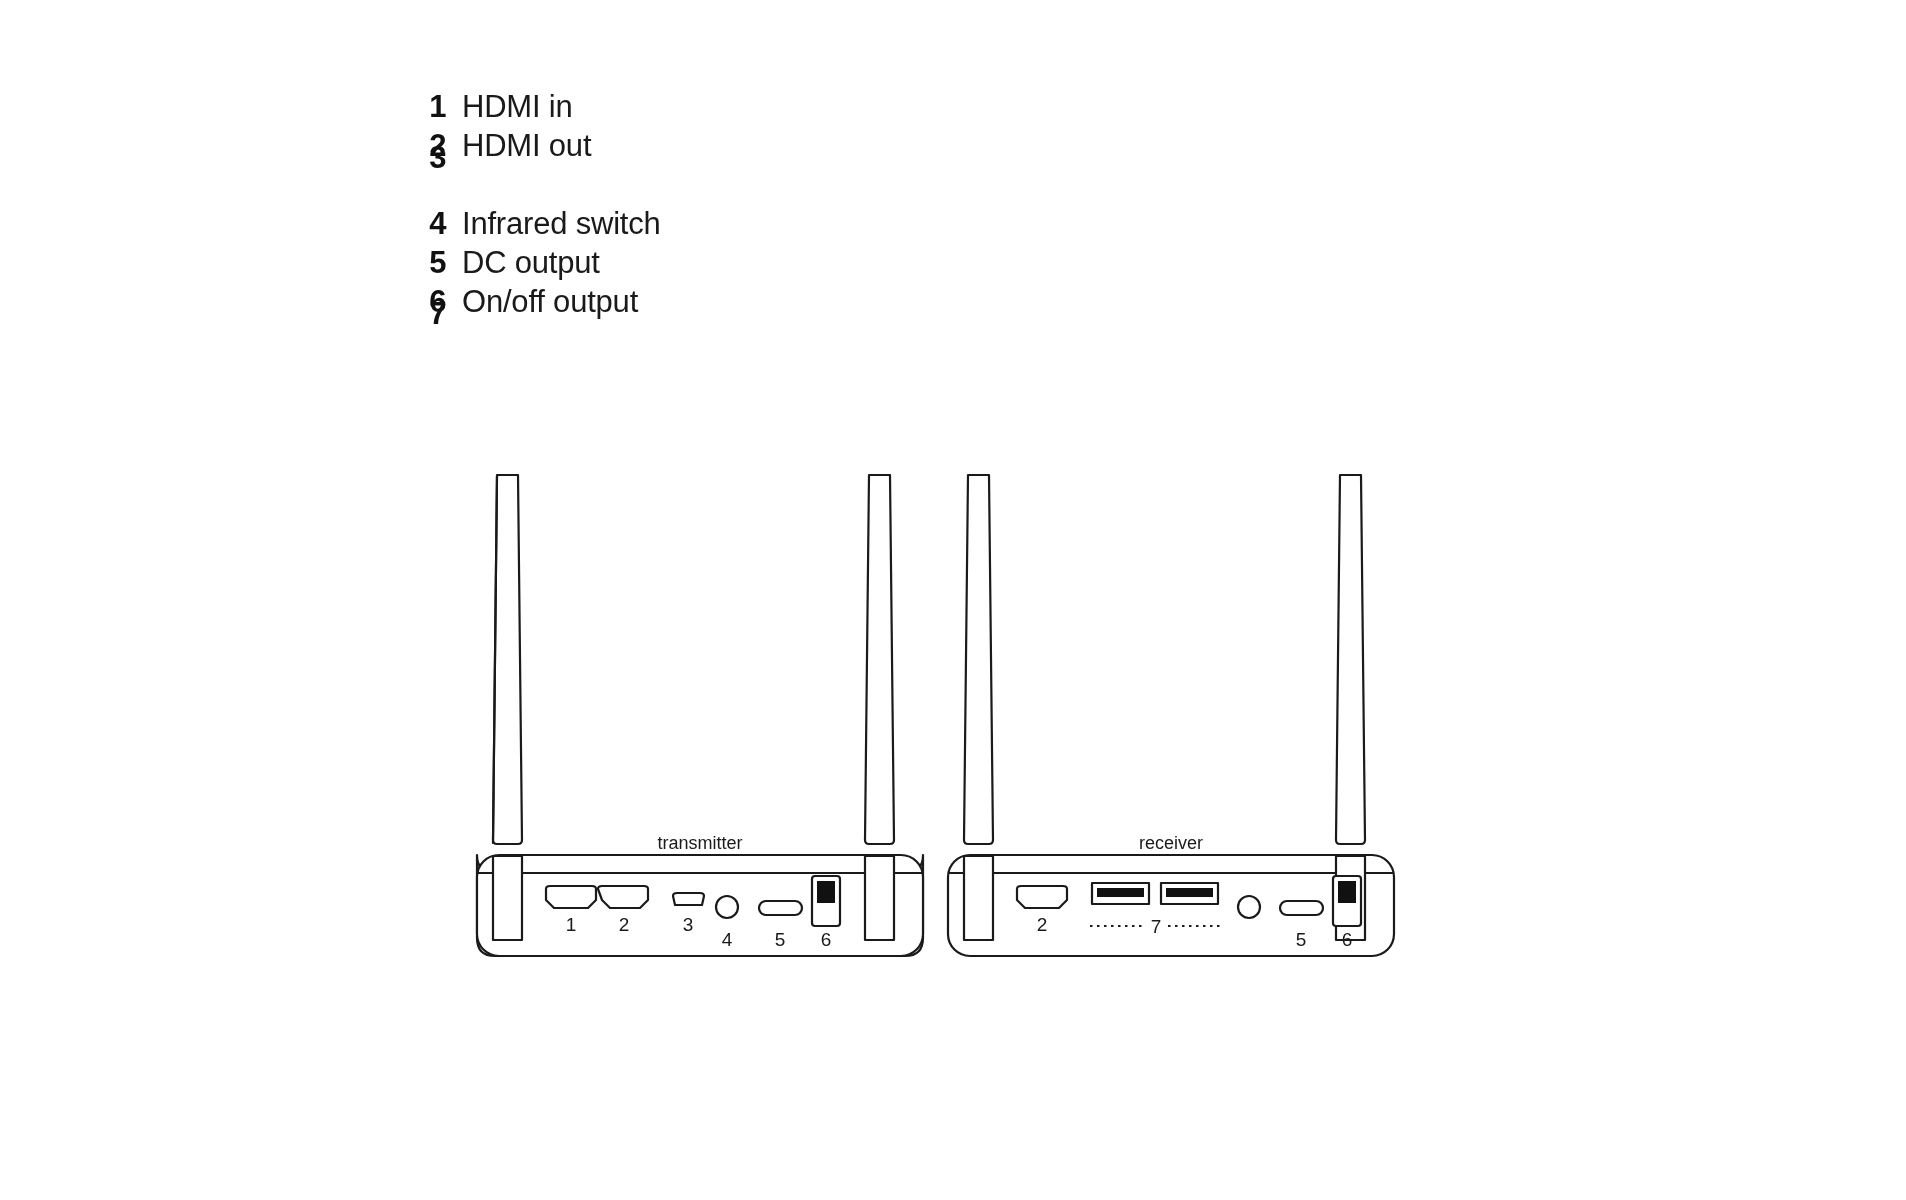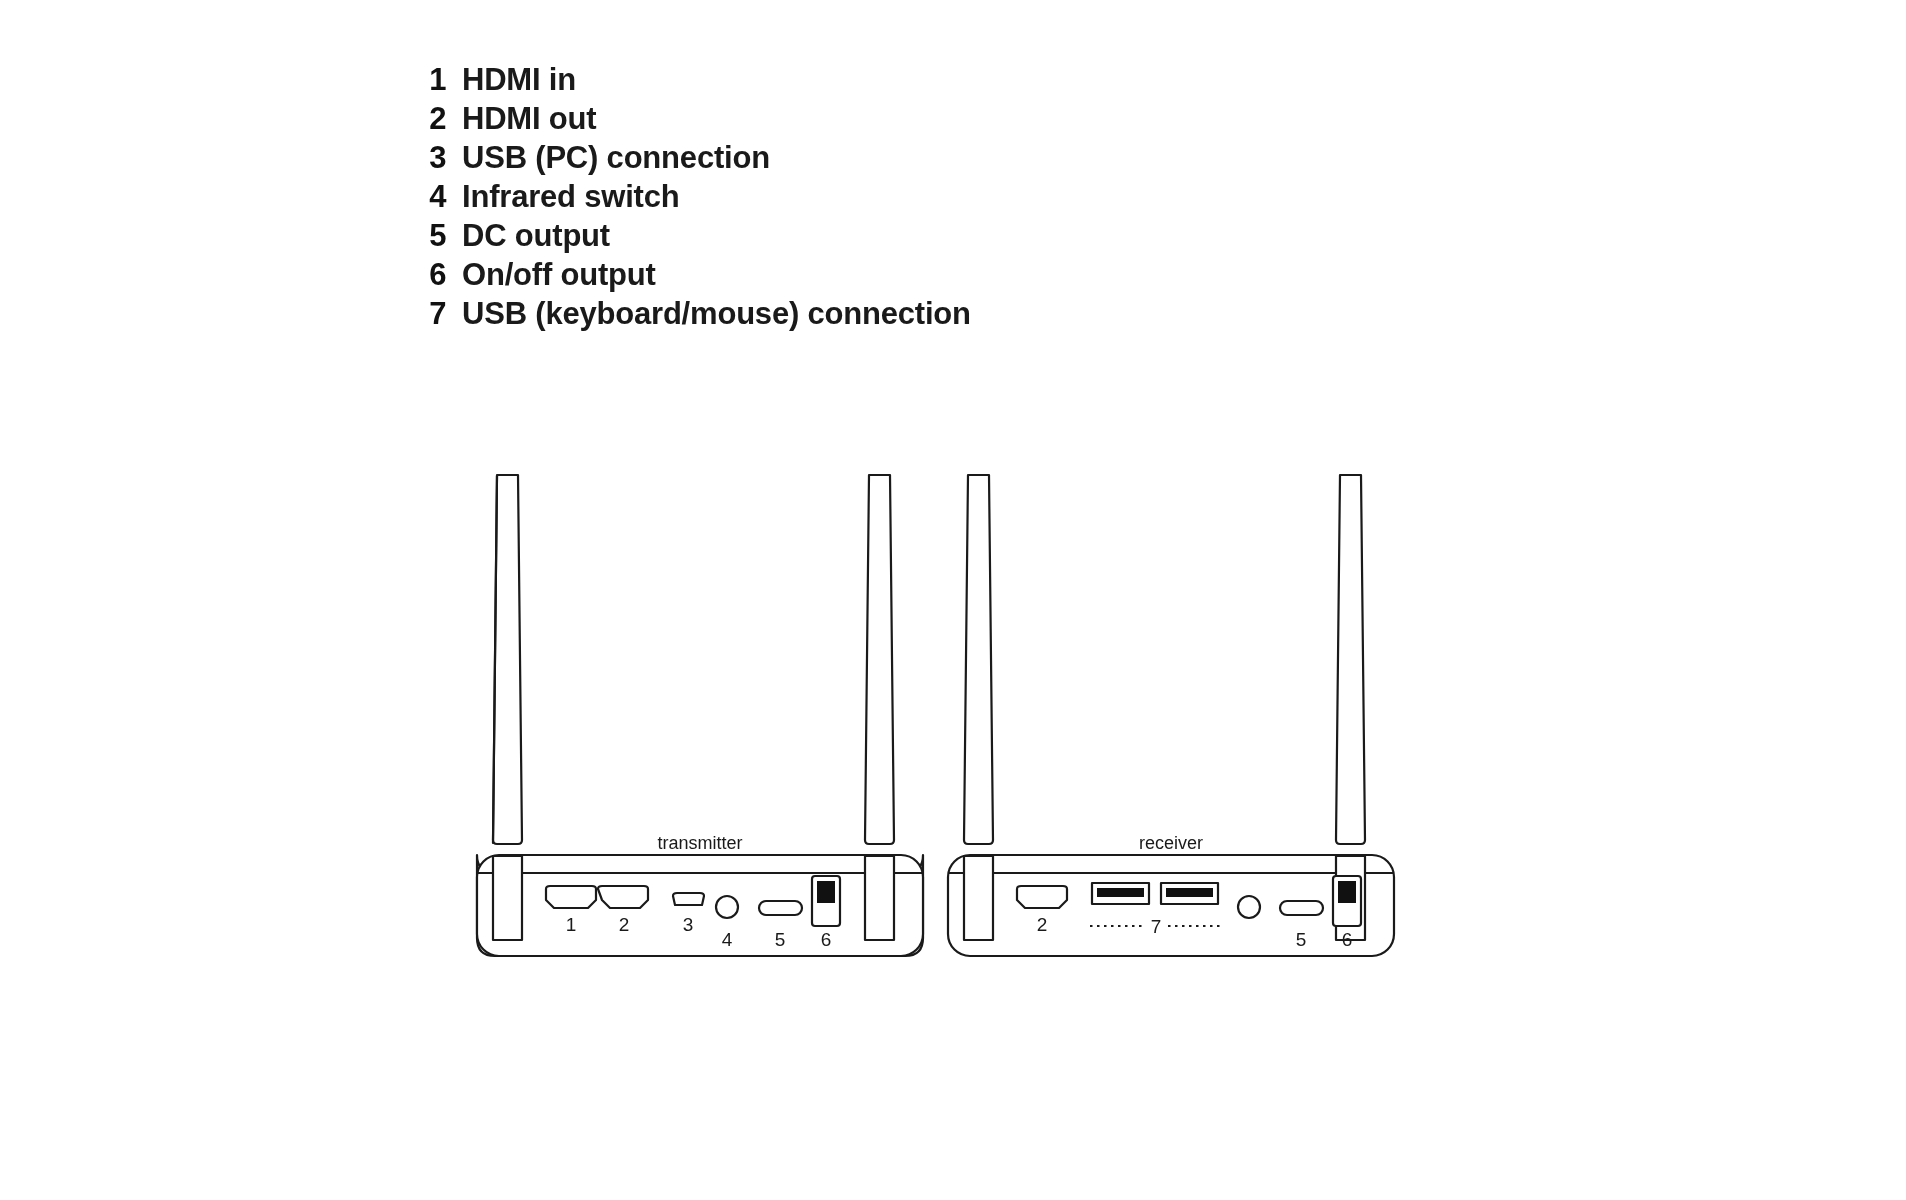--- a/index.html
+++ b/index.html
@@ -31,24 +31,25 @@
     width: 26px;
     text-align: right;
     font-weight: 700;
     font-size: 31px;
     letter-spacing: -0.5px;
     color: #111111;
   }
   .legend-label {
     margin-left: 16px;
     font-size: 31px;
-    font-weight: 700;
+    font-weight: 400;
     letter-spacing: -0.2px;
     color: #1a1a1a;
     white-space: nowrap;
+    margin-top: 27px;
   }
 
   
   #diagram {
     position: absolute;
     left: 0;
     top: 0;
   }
   .dev-name {
     font-size: 18px;
@@ -97,37 +98,35 @@
   <div class="legend-row">
     <span class="legend-num">1</span>
     <span class="legend-label">HDMI in</span>
   </div>
   <div class="legend-row">
     <span class="legend-num">2</span>
     <span class="legend-label">HDMI out</span>
   </div>
   <div class="legend-row">
     <span class="legend-num">3</span>
-    <span class="legend-label">USB (PC) connection</span>
   </div>
   <div class="legend-row">
     <span class="legend-num">4</span>
     <span class="legend-label">Infrared switch</span>
   </div>
   <div class="legend-row">
     <span class="legend-num">5</span>
     <span class="legend-label">DC output</span>
   </div>
   <div class="legend-row">
     <span class="legend-num">6</span>
     <span class="legend-label">On/off output</span>
   </div>
   <div class="legend-row">
     <span class="legend-num">7</span>
-    <span class="legend-label">USB (keyboard/mouse) connection</span>
   </div>
 </div>
 
 <svg id="diagram" width="1906" height="1200" viewBox="0 0 1906 1200">
 
   <g>
 
     <path class="fill-white" d="M 497,475 L 518,475 L 522,840 Q 522,844 518,844 L 497,844 Q 493,844 493,840 Z"></path>
     <path class="stroke" d="M 497,476 L 493,843"></path>
 

